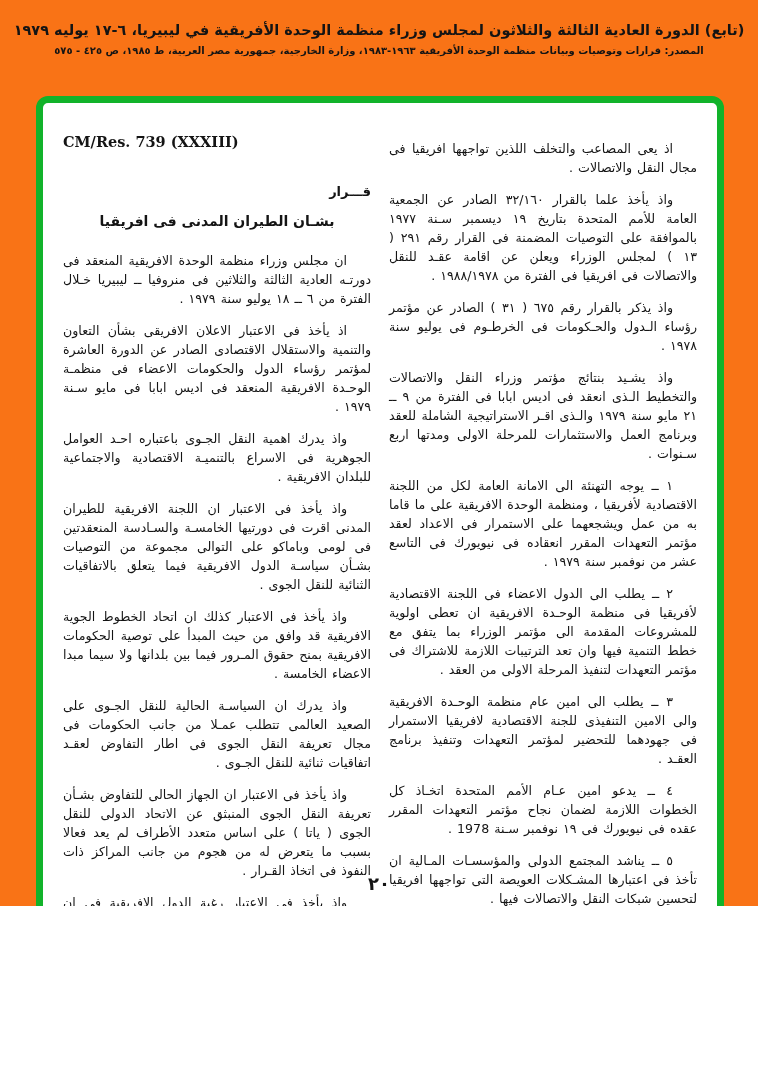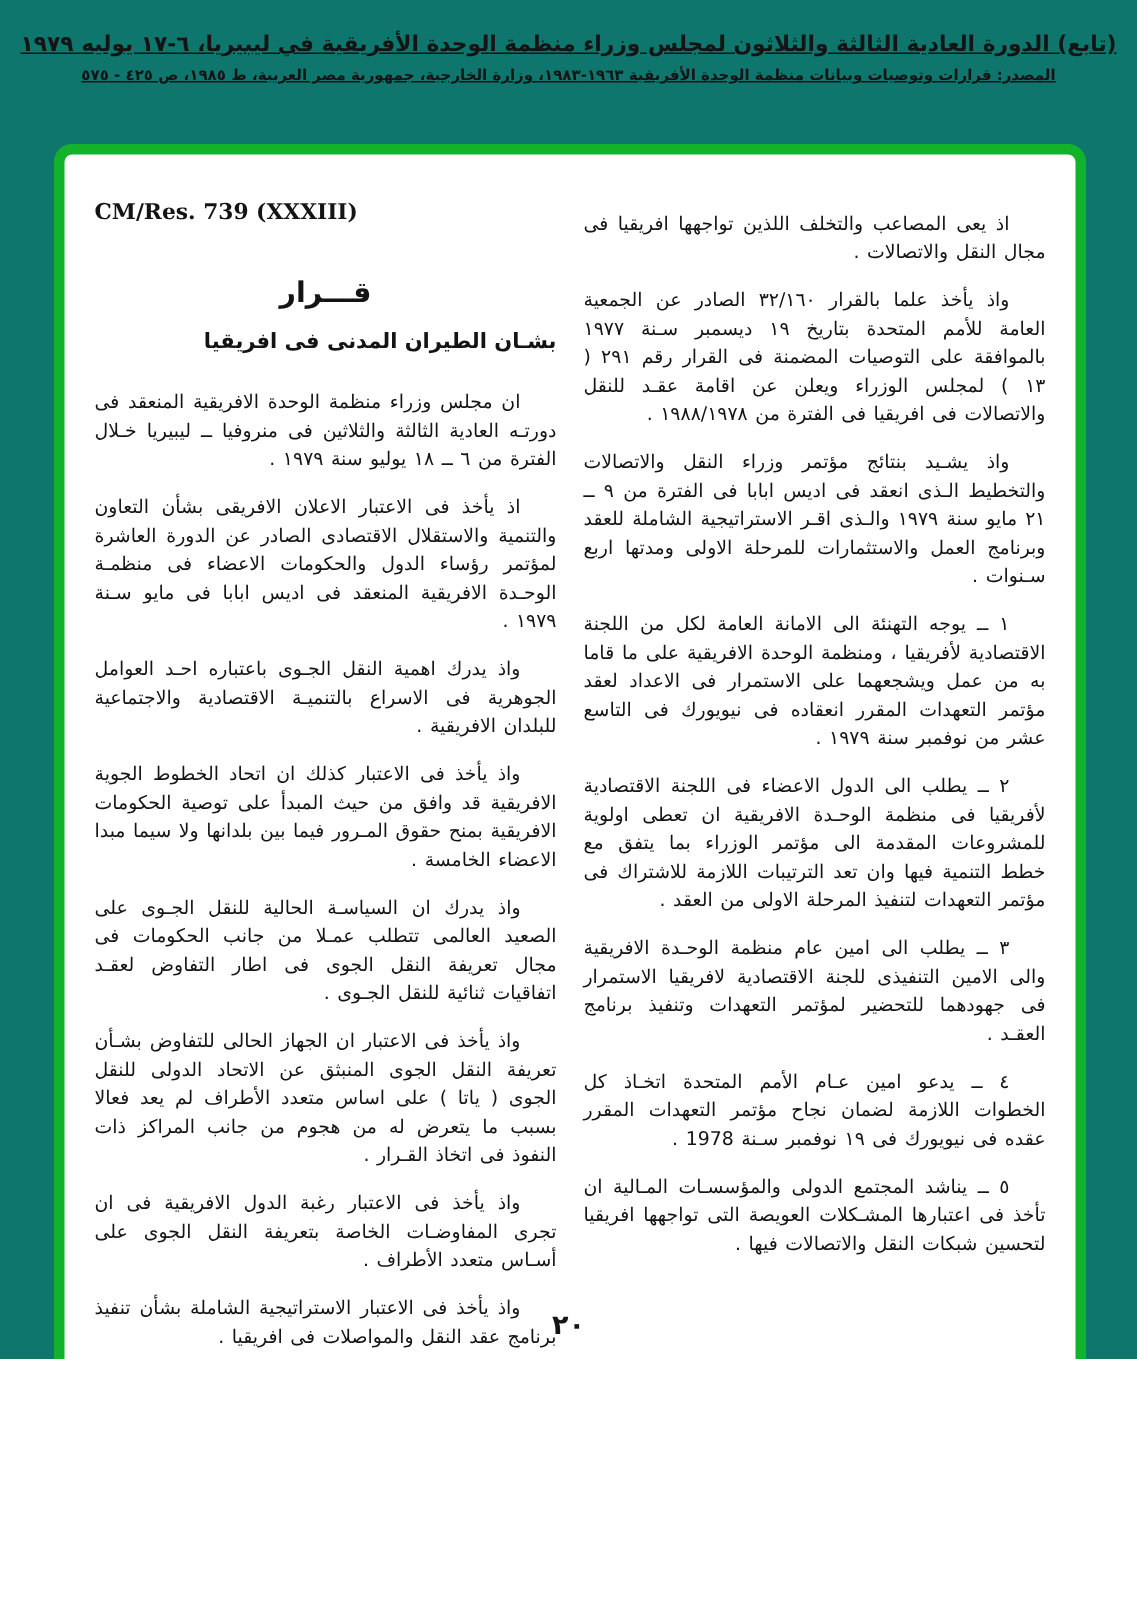--- a/index.html
+++ b/index.html
@@ -1,23 +1,22 @@
 <!DOCTYPE html>
 <html lang="ar"><head>
 <meta charset="utf-8">
 <style>
   html,body{margin:0;padding:0;background:#ffffff;}
   .page{
     position:relative;
     width:758px;height:906px;
-    background:#0f766e;
+    background:#f97316;
     font-family:"DejaVu Sans",sans-serif;
     color:#141414;
     overflow:hidden;
-    text-decoration:underline;
   }
   
   .header{
     direction:rtl;
     text-align:center;
     padding-top:22px;
   }
   .header-line1{
     font-size:14.5px;
     font-weight:bold;
@@ -61,26 +60,26 @@
   
   .resolution-ref{
     direction:ltr;
     text-align:left;
     font-family:"DejaVu Serif",serif;
     font-weight:bold;
     font-size:14.5px;
     margin:6px 0 34px 0;
   }
   .resolution-title{
-    text-align:center;
     font-weight:bold;
-    font-size:19px;
+    font-size:13px;
     margin:0 0 14px 0;
   }
   .resolution-subtitle{
+    text-align:center;
     font-weight:bold;
     font-size:14px;
     margin:0 0 22px 0;
   }
   
   .footer{
     position:absolute;
     left:0;bottom:12px;
     width:100%;
     text-align:center;
@@ -97,35 +96,37 @@
   <div class="header">
     <div class="header-line1">(تابع) الدورة العادية الثالثة والثلاثون لمجلس وزراء منظمة الوحدة الأفريقية في ليبيريا، ٦-١٧ يوليه ١٩٧٩</div>
     <div class="header-line2">المصدر: قرارات وتوصيات وبيانات منظمة الوحدة الأفريقية ١٩٦٣-١٩٨٣، وزارة الخارجية، جمهورية مصر العربية، ط ١٩٨٥، ص ٤٢٥ - ٥٧٥</div>
   </div>
 
   <div class="content-box">
 
     <div class="col col-right">
       <p>اذ يعى المصاعب والتخلف اللذين تواجهها افريقيا فى مجال النقل والاتصالات .</p>
       <p>واذ يأخذ علما بالقرار ٣٢/١٦٠ الصادر عن الجمعية العامة للأمم المتحدة بتاريخ ١٩ ديسمبر سـنة ١٩٧٧ بالموافقة على التوصيات المضمنة فى القرار رقم ٢٩١ ( ١٣ ) لمجلس الوزراء ويعلن عن اقامة عقـد للنقل والاتصالات فى افريقيا فى الفترة من ١٩٨٨/١٩٧٨ .</p>
+      <p>واذ يذكر بالقرار رقم ٦٧٥ ( ٣١ ) الصادر عن مؤتمر رؤساء الـدول والحـكومات فى الخرطـوم فى يوليو سنة ١٩٧٨ .</p>
       <p>واذ يشـيد بنتائج مؤتمر وزراء النقل والاتصالات والتخطيط الـذى انعقد فى اديس ابابا فى الفترة من ٩ ــ ٢١ مايو سنة ١٩٧٩ والـذى اقـر الاستراتيجية الشاملة للعقد وبرنامج العمل والاستثمارات للمرحلة الاولى ومدتها اربع سـنوات .</p>
       <p>١ ــ يوجه التهنئة الى الامانة العامة لكل من اللجنة الاقتصادية لأفريقيا ، ومنظمة الوحدة الافريقية على ما قاما به من عمل ويشجعهما على الاستمرار فى الاعداد لعقد مؤتمر التعهدات المقرر انعقاده فى نيويورك فى التاسع عشر من نوفمبر سنة ١٩٧٩ .</p>
       <p>٢ ــ يطلب الى الدول الاعضاء فى اللجنة الاقتصادية لأفريقيا فى منظمة الوحـدة الافريقية ان تعطى اولوية للمشروعات المقدمة الى مؤتمر الوزراء بما يتفق مع خطط التنمية فيها وان تعد الترتيبات اللازمة للاشتراك فى مؤتمر التعهدات لتنفيذ المرحلة الاولى من العقد .</p>
       <p>٣ ــ يطلب الى امين عام منظمة الوحـدة الافريقية والى الامين التنفيذى للجنة الاقتصادية لافريقيا الاستمرار فى جهودهما للتحضير لمؤتمر التعهدات وتنفيذ برنامج العقـد .</p>
       <p>٤ ــ يدعو امين عـام الأمم المتحدة اتخـاذ كل الخطوات اللازمة لضمان نجاح مؤتمر التعهدات المقرر عقده فى نيويورك فى ١٩ نوفمبر سـنة 1978 .</p>
       <p>٥ ــ يناشد المجتمع الدولى والمؤسسـات المـالية ان تأخذ فى اعتبارها المشـكلات العويصة التى تواجهها افريقيا لتحسين شبكات النقل والاتصالات فيها .</p>
     </div>
 
     <div class="col col-left">
       <div class="resolution-ref">CM/Res. 739 (XXXIII)</div>
       <div class="resolution-title">قـــرار</div>
       <div class="resolution-subtitle">بشـان الطيران المدنى فى افريقيا</div>
       <p>ان مجلس وزراء منظمة الوحدة الافريقية المنعقد فى دورتـه العادية الثالثة والثلاثين فى منروفيا ــ ليبيريا خـلال الفترة من ٦ ــ ١٨ يوليو سنة ١٩٧٩ .</p>
       <p>اذ يأخذ فى الاعتبار الاعلان الافريقى بشأن التعاون والتنمية والاستقلال الاقتصادى الصادر عن الدورة العاشرة لمؤتمر رؤساء الدول والحكومات الاعضاء فى منظمـة الوحـدة الافريقية المنعقد فى اديس ابابا فى مايو سـنة ١٩٧٩ .</p>
       <p>واذ يدرك اهمية النقل الجـوى باعتباره احـد العوامل الجوهرية فى الاسراع بالتنميـة الاقتصادية والاجتماعية للبلدان الافريقية .</p>
+      <p>واذ يأخذ فى الاعتبار ان اللجنة الافريقية للطيران المدنى اقرت فى دورتيها الخامسـة والسـادسة المنعقدتين فى لومى وباماكو على التوالى مجموعة من التوصيات بشـأن سياسـة الدول الافريقية فيما يتعلق بالاتفاقيات الثنائية للنقل الجوى .</p>
       <p>واذ يأخذ فى الاعتبار كذلك ان اتحاد الخطوط الجوية الافريقية قد وافق من حيث المبدأ على توصية الحكومات الافريقية بمنح حقوق المـرور فيما بين بلدانها ولا سيما مبدا الاعضاء الخامسة .</p>
       <p>واذ يدرك ان السياسـة الحالية للنقل الجـوى على الصعيد العالمى تتطلب عمـلا من جانب الحكومات فى مجال تعريفة النقل الجوى فى اطار التفاوض لعقـد اتفاقيات ثنائية للنقل الجـوى .</p>
       <p>واذ يأخذ فى الاعتبار ان الجهاز الحالى للتفاوض بشـأن تعريفة النقل الجوى المنبثق عن الاتحاد الدولى للنقل الجوى ( ياتا ) على اساس متعدد الأطراف لم يعد فعالا بسبب ما يتعرض له من هجوم من جانب المراكز ذات النفوذ فى اتخاذ القـرار .</p>
       <p>واذ يأخذ فى الاعتبار رغبة الدول الافريقية فى ان تجرى المفاوضـات الخاصة بتعريفة النقل الجوى على أسـاس متعدد الأطراف .</p>
       <p>واذ يأخذ فى الاعتبار الاستراتيجية الشاملة بشأن تنفيذ برنامج عقد النقل والمواصلات فى افريقيا .</p>
     </div>
 
   </div>
 
   <div class="footer">٢٠</div>

